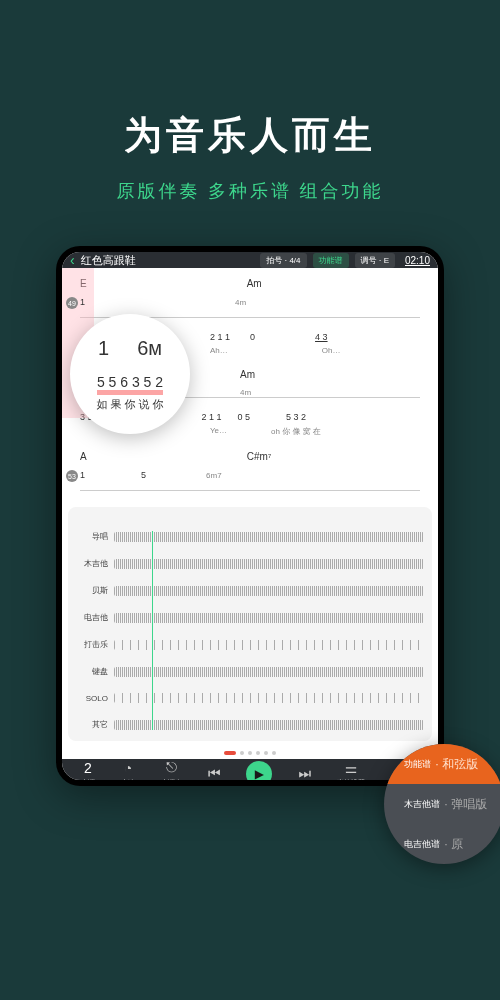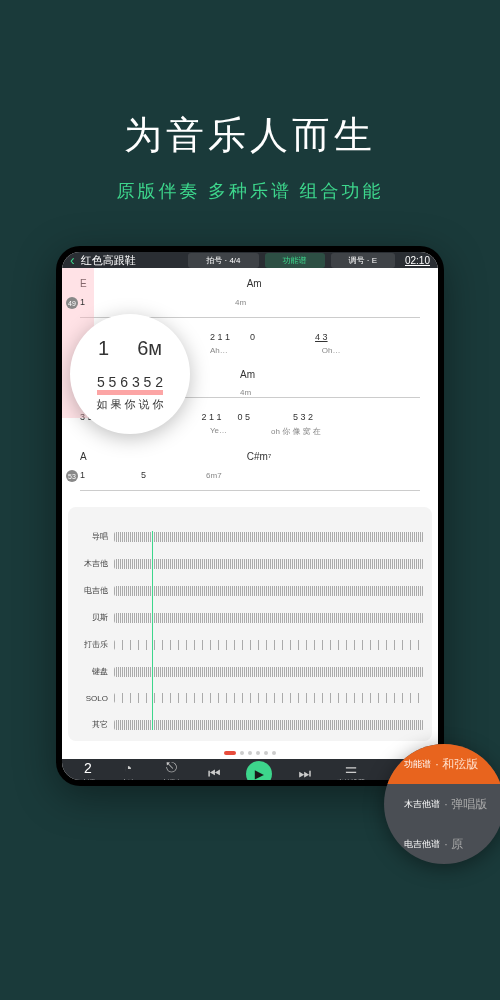--- a/index.html
+++ b/index.html
@@ -7,21 +7,21 @@
   width: 500px;
   height: 1000px;
   background: #1a3a3a;
   font-family: -apple-system, "PingFang SC", sans-serif;
   overflow: hidden;
   position: relative;
 }
 .hero-title {
   color: #fff;
   font-size: 38px;
-  font-weight: 400;
+  font-weight: 700;
   text-align: center;
   padding-top: 110px;
   letter-spacing: 4px;
 }
 .hero-subtitle {
   color: #3dd68c;
   font-size: 18px;
   text-align: center;
   margin-top: 18px;
   letter-spacing: 3px;
@@ -53,21 +53,21 @@
   height: 42px;
   display: flex;
   align-items: center;
   padding: 0 8px;
   gap: 6px;
   color: #fff;
   font-size: 9px;
 }
 .back-chevron { color: #3dd68c; font-size: 14px; }
 .song-title { color: #fff; font-size: 11px; flex: 1; }
-.badge { padding: 2px 18px; border-radius: 3px; font-size: 8px; }
+.badge { padding: 2px 6px; border-radius: 3px; font-size: 8px; }
 .badge-dark { background: rgba(255,255,255,0.1); color: #fff; }
 .badge-green { background: rgba(61,214,140,0.2); color: #3dd68c; }
 .time-label { color: #fff; font-size: 10px; margin-left: 4px; text-decoration: underline; }
 
 .sheet-area {
   flex: 1;
   background: #fff;
   position: relative;
   padding: 10px 18px;
   font-size: 9px;
@@ -260,21 +260,21 @@
       <div class="chord-line" style="margin-left:160px">
         <span>Am</span>
       </div>
       <div style="margin-left:160px" class="sub-chord">4m</div>
       <div class="staff-line"></div>
 
       <div style="display:flex; gap:16px; margin:14px 0 4px 0; font-size:9px">
         <span>3  5·</span>
         <span style="margin-left:90px">2 1 1</span>
         <span style="">0  5</span>
-        <span style="margin-left:27px; ">5  3 2</span>
+        <span style="margin-left:20px; ">5  3 2</span>
       </div>
       <div style="display:flex; gap:16px; margin:0 0 14px 130px; font-size:8px; color:#888">
         <span>Ye…</span>
         <span style="margin-left:28px">oh  你  像  窝  在</span>
       </div>
 
       <div class="chord-line">
         <span>A</span>
         <span style="margin-left:100px">C#m⁷</span>
       </div>
@@ -301,25 +301,25 @@
         <div class="playhead"></div>
         <div class="track-row">
             <span class="track-label">导唱</span>
             <div class="waveform"></div>
           </div>
         <div class="track-row">
             <span class="track-label">木吉他</span>
             <div class="waveform"></div>
           </div>
         <div class="track-row">
+            <span class="track-label">贝斯</span>
+            <div class="waveform"></div>
+          </div>
+        <div class="track-row">
             <span class="track-label">电吉他</span>
-            <div class="waveform"></div>
-          </div>
-        <div class="track-row">
-            <span class="track-label">贝斯</span>
             <div class="waveform"></div>
           </div>
         <div class="track-row">
             <span class="track-label">打击乐</span>
             <div class="waveform sparse"></div>
           </div>
         <div class="track-row">
             <span class="track-label">键盘</span>
             <div class="waveform"></div>
           </div>

